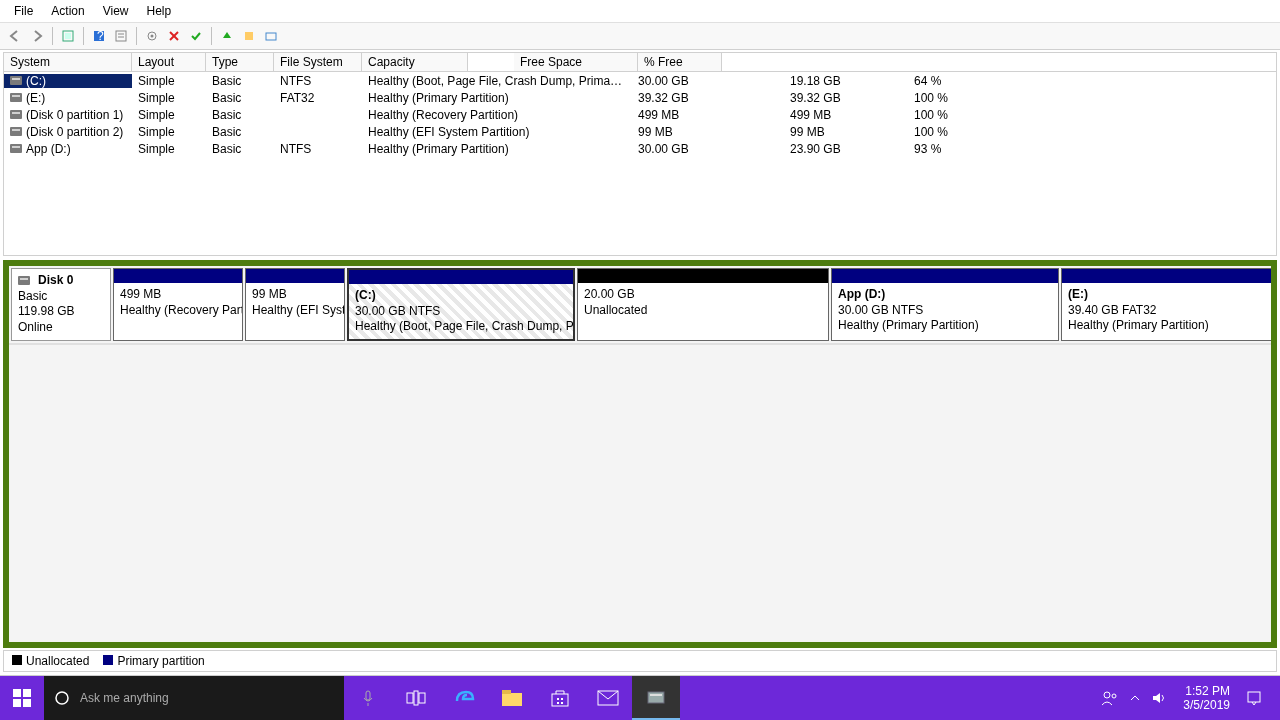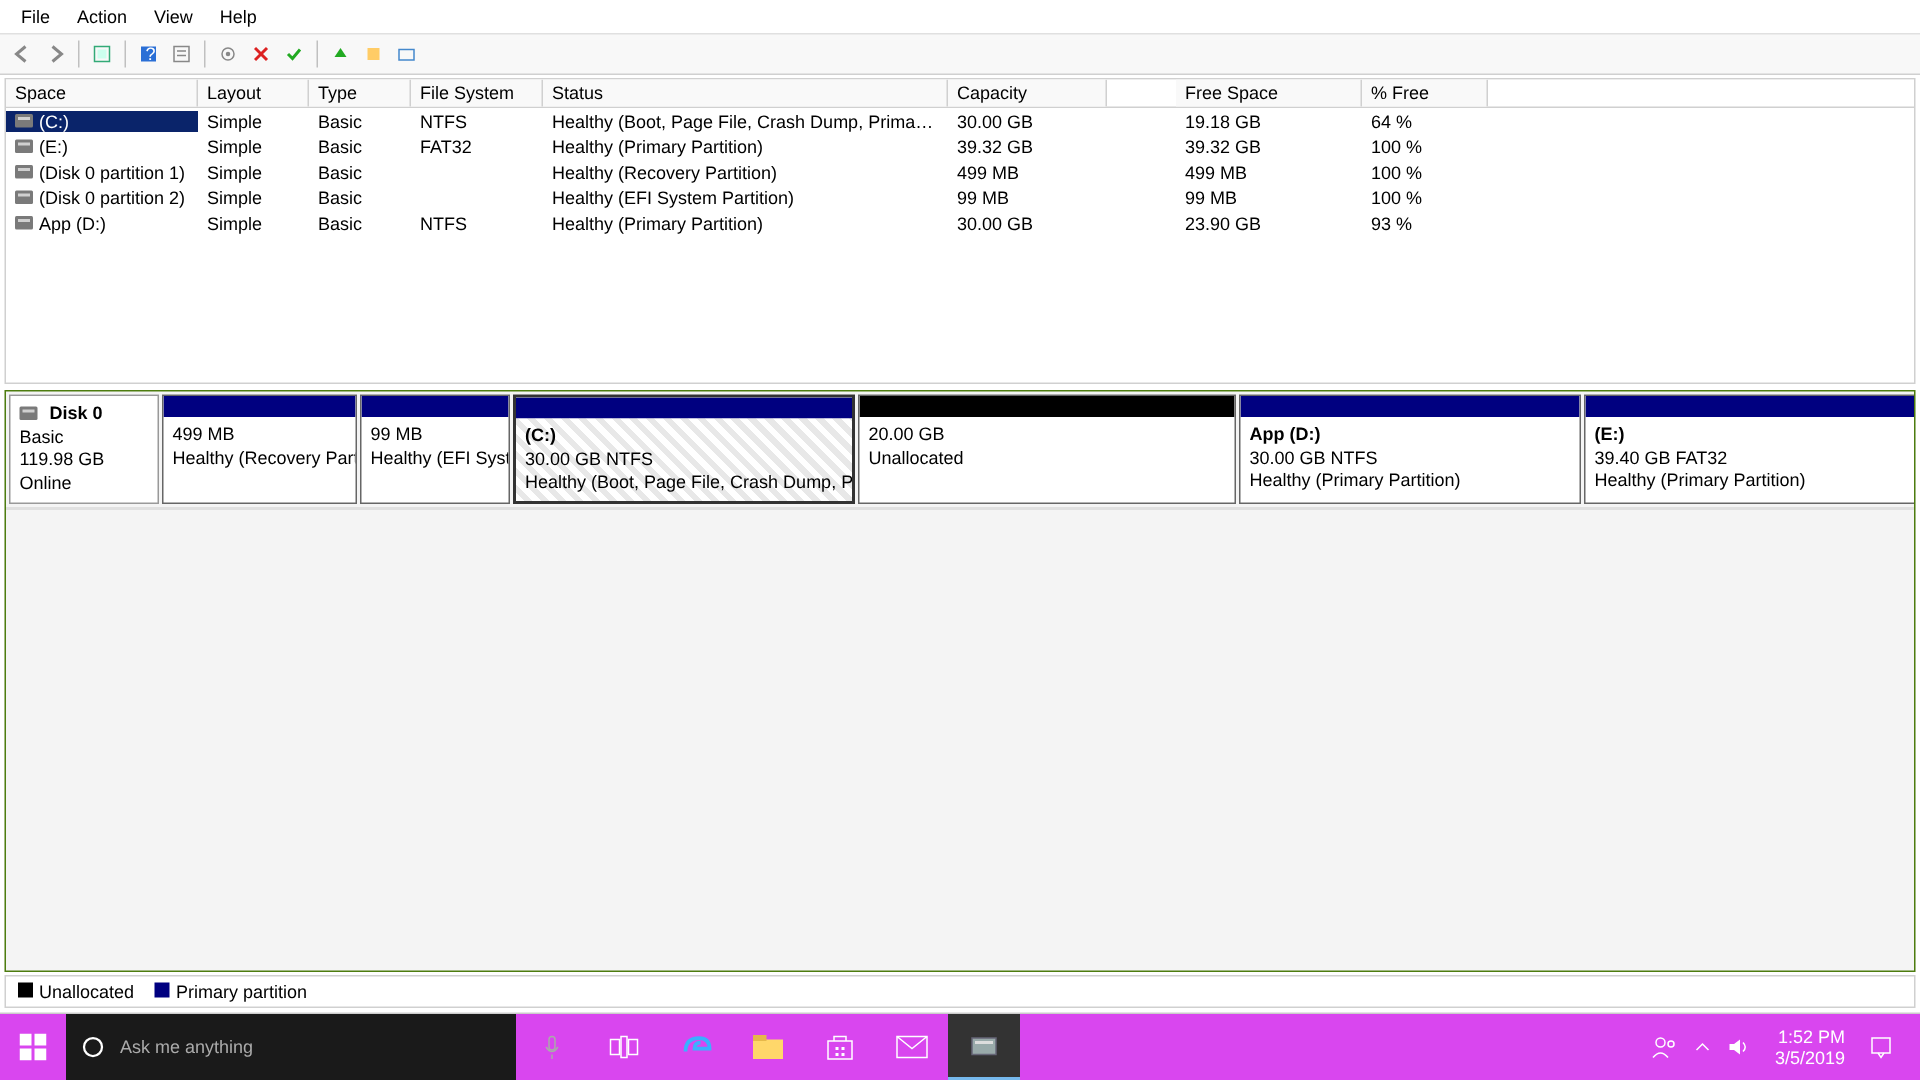--- a/index.html
+++ b/index.html
@@ -19,36 +19,36 @@
 .listview { height: 204px; border:1px solid #d0d0d0; margin:2px 3px 0 3px; background:#fff; overflow:hidden;}
 .lv-head { display:flex; background:#fff; border-bottom:1px solid #d0d0d0;}
 .lv-th { padding:2px 6px; border-right:1px solid #d0d0d0; background:#f9f9f9; white-space:nowrap; overflow:hidden;}
 .lv-body {}
 .lv-row { display:flex; height:17px; align-items:center;}
 .lv-row.selected .c0 { background:#0a246a; color:#fff;}
 .lv-td { padding:0 6px; white-space:nowrap; overflow:hidden; text-overflow:ellipsis;}
 .volicon { display:inline-block; width:12px; height:9px; background:#7a7a7a; margin-right:4px; position:relative; border-radius:1px;}
 .volicon::after{content:"";position:absolute;left:2px;top:2px;width:8px;height:2px;background:#d0d0d0;}
 .c0{width:128px;} .c1{width:74px;} .c2{width:68px;} .c3{width:88px;} .c4{width:270px;} .c5{width:106px;} .c6{width:124px;margin-left:46px;} .c7{width:84px;}
-.diskview { flex:1; border:1px solid #4d7c0f; margin:4px 3px 2px 3px; background:#f4f4f4; display:flex; flex-direction:column; overflow:hidden;}
+.diskview { flex:1; border:6px solid #4d7c0f; margin:4px 3px 2px 3px; background:#f4f4f4; display:flex; flex-direction:column; overflow:hidden;}
 .diskrow { display:flex; border-bottom:2px solid #e0e0e0;}
 .disklabel { width:100px; min-width:100px; border:1px solid #999; background:#fff; padding:4px 6px; margin:2px; line-height:1.3;}
 .disklabel .dname { font-weight:bold;}
 .diskbars { flex:1; display:flex; margin:2px 2px 2px 0; gap:2px;}
 .part { border:1px solid #666; background:#fff; display:flex; flex-direction:column; overflow:hidden;}
 .part .stripe { height:14px; }
 .part .pbody { flex:1; padding:4px 6px; line-height:1.3; white-space:nowrap; overflow:hidden;}
 .part .pname { font-weight:bold;}
 .stripe.primary { background:#000080;}
 .stripe.unalloc { background:#000;}
 .part.selected { border:2px solid #333;}
 .part.selected .pbody { background: repeating-linear-gradient(45deg,#fff,#fff 4px,#e8e8e8 4px,#e8e8e8 8px);}
 .legend { height:22px; border:1px solid #d0d0d0; margin:0 3px 3px 3px; background:#fff; display:flex; align-items:center; padding:0 8px; gap:14px;}
 .legbox { width:10px; height:10px; display:inline-block; margin-right:4px;}
-.taskbar { position:absolute; left:0; bottom:0; width:1280px; height:44px; background:#d946ef; display:flex; align-items:center; color:#fff;}
+.taskbar { position:absolute; left:0; bottom:0; width:1280px; height:44px; background:#6d28d9; display:flex; align-items:center; color:#fff;}
 .tb-start { width:44px; height:44px; display:flex; align-items:center; justify-content:center;}
 .tb-search { flex:0 0 300px; height:44px; display:flex; align-items:center; background:#1a1a1a; padding:0 10px; gap:10px; color:#aaa;}
 .tb-icons { display:flex; height:44px;}
 .tb-icon { width:48px; height:44px; display:flex; align-items:center; justify-content:center;}
 .tb-icon.active { background:#333; border-bottom:2px solid #76b9ed;}
 .tb-right { margin-left:auto; display:flex; align-items:center; height:32px; padding-right:18px; gap:10px;}
 .clock { text-align:right; line-height:1.2; font-size:11px; padding:0 6px;}
 svg { display:block;}
 </style>
 </head>
@@ -127,25 +127,24 @@
     <div class="tbbtn">
         <svg width="14" height="14">
           <rect x="2" y="4" width="10" height="7" fill="none" stroke="#48c"></rect>
         </svg>
       </div>
   </div>
 
   <div class="content">
     <div class="listview">
       <div class="lv-head">
-        <div class="lv-th c0">Space</div>
+        <div class="lv-th c0">System</div>
         <div class="lv-th c1">Layout</div>
         <div class="lv-th c2">Type</div>
         <div class="lv-th c3">File System</div>
-        <div class="lv-th c4">Status</div>
         <div class="lv-th c5">Capacity</div>
         <div class="lv-th c6">Free Space</div>
         <div class="lv-th c7">% Free</div>
       </div>
       <div class="lv-body" id="lv-body">
           <div class="lv-row selected">
             <div class="lv-td c0"><span class="volicon"></span>(C:)</div>
             <div class="lv-td c1">Simple</div>
             <div class="lv-td c2">Basic</div>
             <div class="lv-td c3">NTFS</div>

